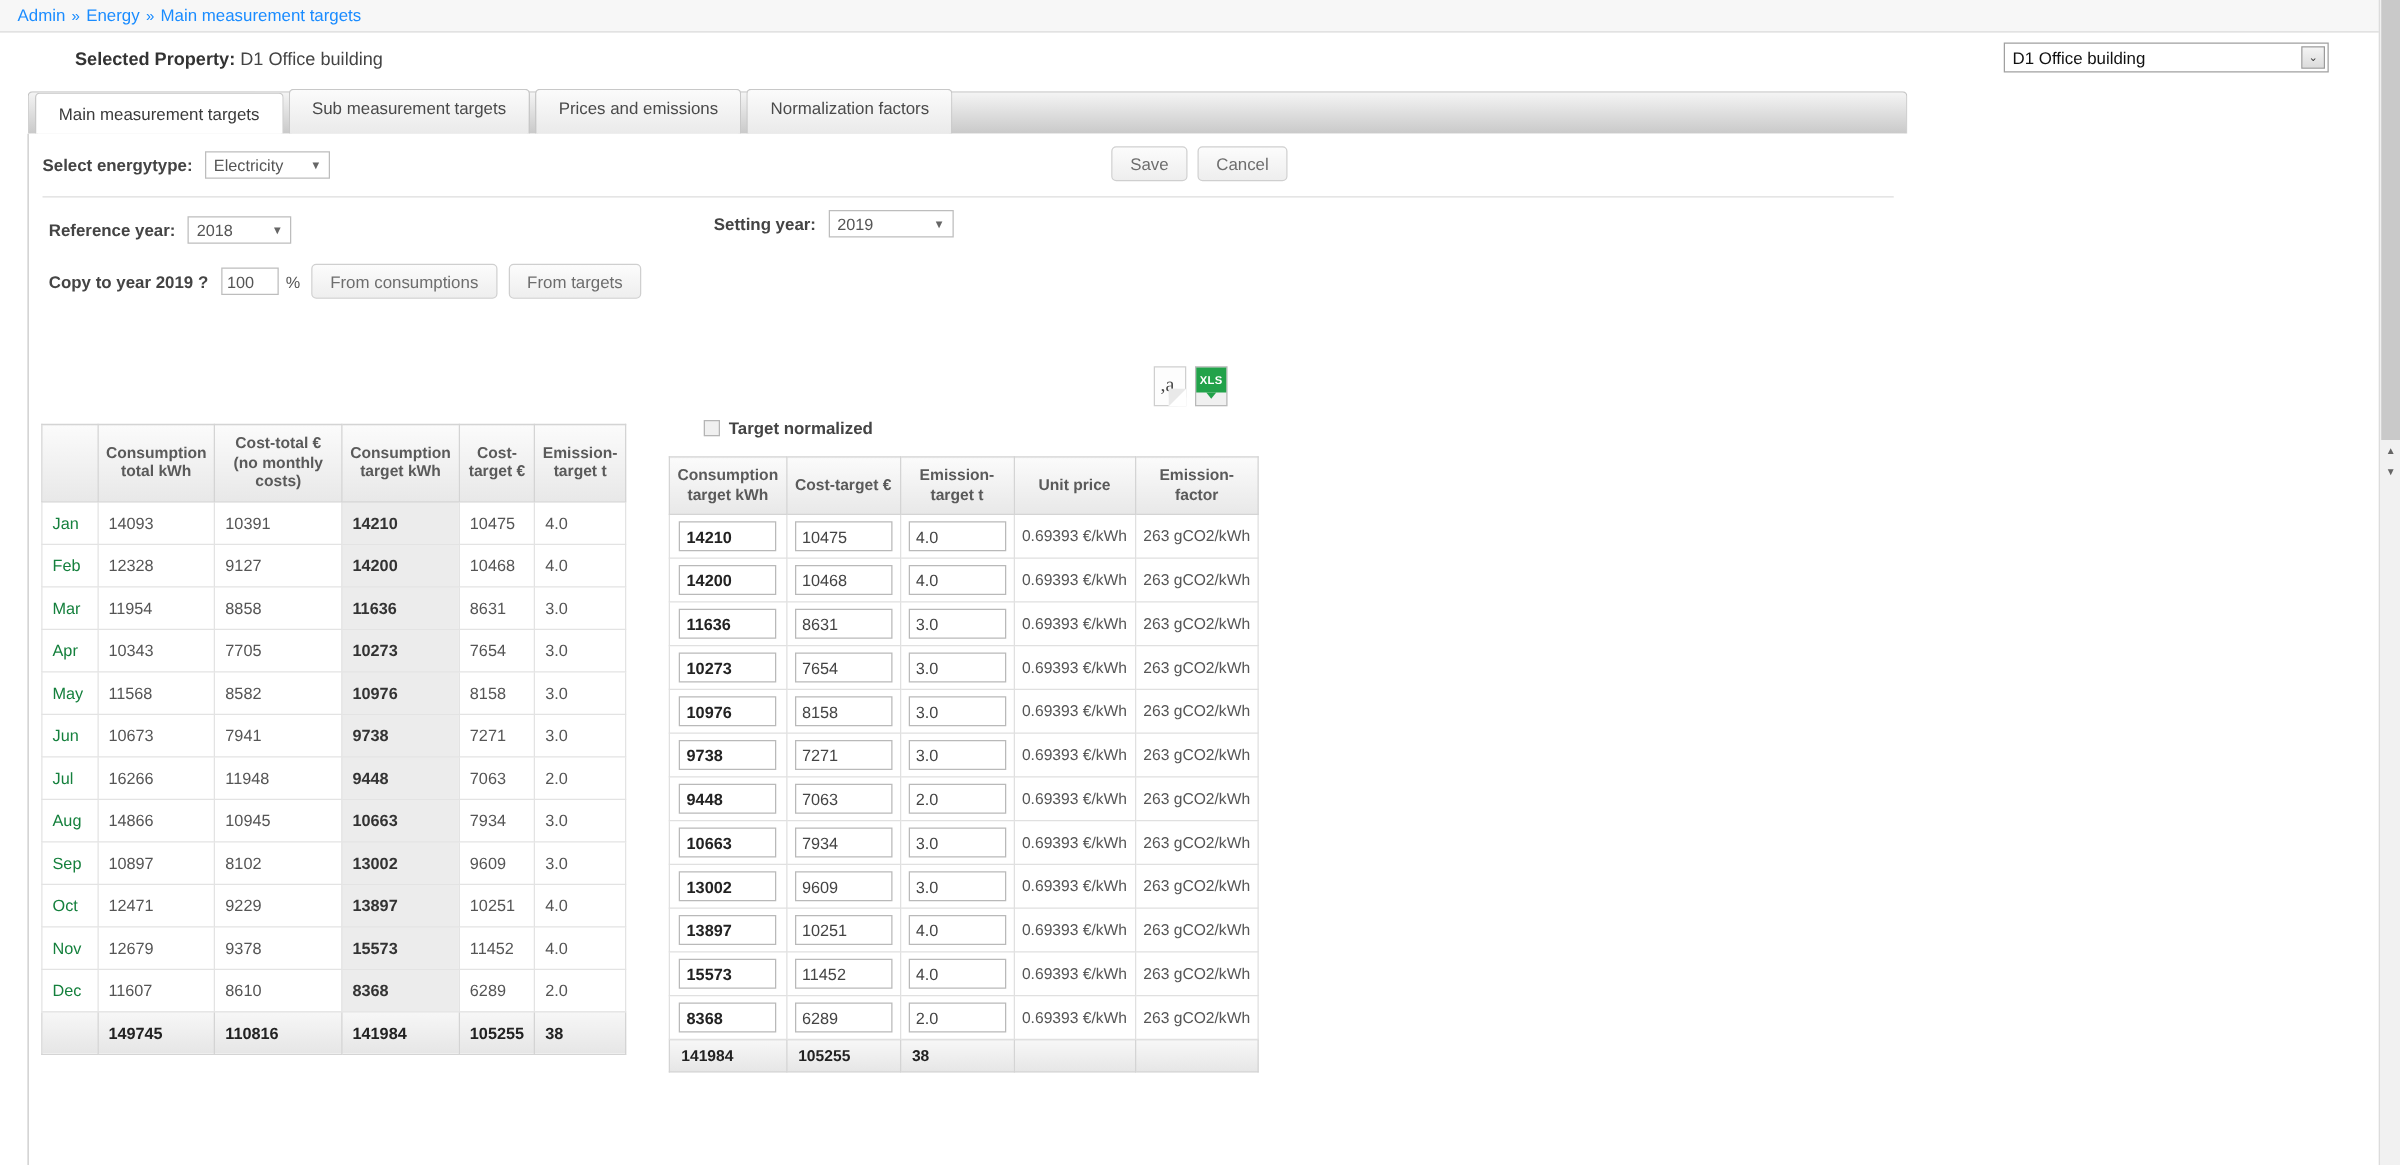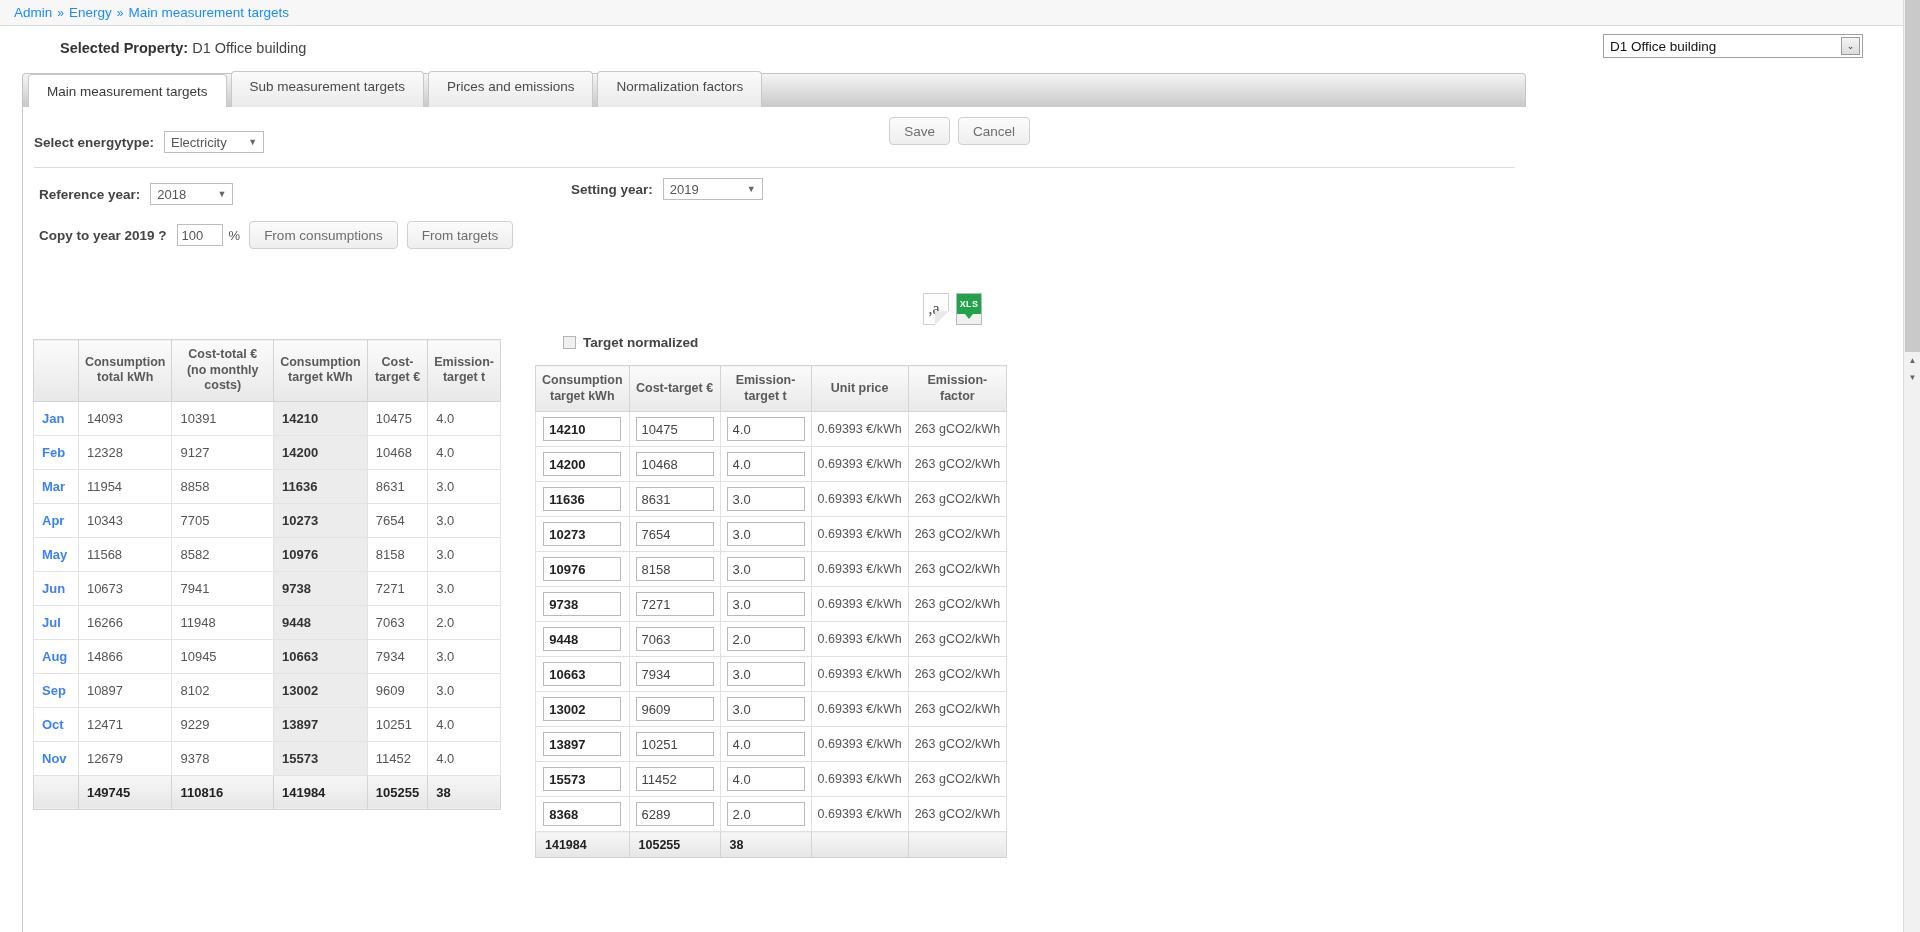--- a/index.html
+++ b/index.html
@@ -104,21 +104,21 @@
     width: 1504px;
     height: 836px;
     border-left: 1px solid #c8c8c8;
     background: #fff;
     position: relative;
   }
 
   .etype-row {
     display: flex;
     align-items: center;
-    padding: 24px 0 0 11px;
+    padding: 14px 0 0 11px;
     position: relative;
   }
   .etype-label { font-weight: bold; font-size: 13.5px; color: #444; }
   .mini-select {
     margin-left: 10px;
     height: 22px;
     border: 1px solid #bdbdbd;
     background: #fff;
     font-size: 13px;
     color: #555;
@@ -200,21 +200,21 @@
     text-align: center;
     line-height: 1.25;
   }
   .ltable td {
     border: 1px solid #e3e3e3;
     padding: 9px 8px;
     color: #555;
     font-size: 13px;
     white-space: nowrap;
   }
-  .ltable td.month { font-weight: bold; color: #3b82f6; }
+  .ltable td.month { font-weight: normal; color: #15803d; }
   .ltable td.hl { background: #ececec; font-weight: bold; color: #333; }
   .ltable tr.total td {
     background: linear-gradient(#f7f7f7, #e6e6e6);
     font-weight: bold;
     color: #222;
     border: 1px solid #d4d4d4;
   }
 
   .rtable {
     position: absolute; left: 512px; top: 258px;
@@ -453,20 +453,28 @@
           <td>4.0</td>
         </tr>
         <tr>
           <td class="month">Nov</td>
           <td>12679</td>
           <td>9378</td>
           <td class="hl">15573</td>
           <td>11452</td>
           <td>4.0</td>
         </tr>
+        <tr>
+          <td class="month">Dec</td>
+          <td>11607</td>
+          <td>8610</td>
+          <td class="hl">8368</td>
+          <td>6289</td>
+          <td>2.0</td>
+        </tr>
         <tr class="total">
           <td></td>
           <td>149745</td>
           <td>110816</td>
           <td>141984</td>
           <td>105255</td>
           <td>38</td>
         </tr>
       </tbody>
   </table>

